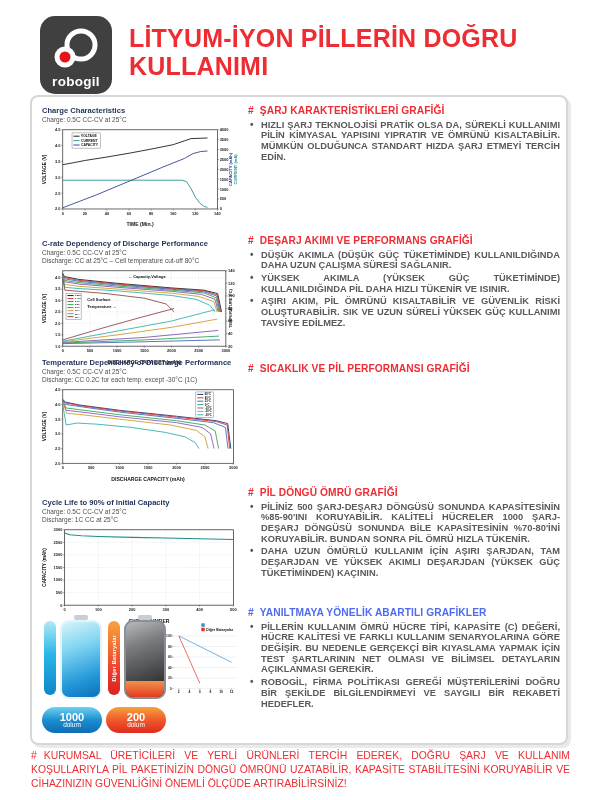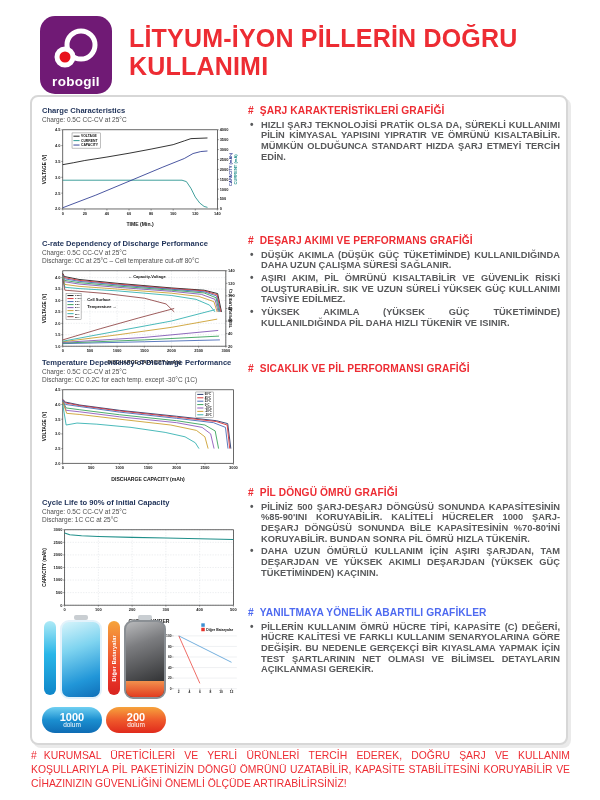--- a/index.html
+++ b/index.html
@@ -1,19 +1,19 @@
 <!DOCTYPE html>
 <html><head>
 <meta charset="utf-8">
 <style>
   html,body{margin:0;padding:0}
   body{width:600px;height:800px;position:relative;overflow:hidden;background:#fff;
        font-family:"Liberation Sans",sans-serif;-webkit-font-smoothing:antialiased}
   
-  .logo{position:absolute;left:40px;top:16px;width:72px;height:78px;background:#701a75;
+  .logo{position:absolute;left:40px;top:16px;width:72px;height:78px;background:#404040;
         border-radius:15px;box-sizing:border-box}
   .logo svg{position:absolute;top:8px;left:12px}
   .logo-text{position:absolute;bottom:5px;width:100%;text-align:center;color:#fff;
              font-size:13.5px;font-weight:bold;letter-spacing:.3px}
   .title{position:absolute;left:129px;top:24px;width:445px;color:#ed2c33;font-weight:bold;
          font-size:25px;line-height:1.12;letter-spacing:.2px}
   
   .card{position:absolute;left:30px;top:95px;width:538px;height:650px;background:#fff;
         border:2px solid #d7d7d7;border-radius:8px;box-sizing:border-box;
         box-shadow:3px 3px 0 rgba(180,180,180,.28)}
@@ -432,22 +432,22 @@
         </ul>
   </div>
 
   <div class="sec" style="top: 138px;">
     <div class="sec-h" style="color: rgb(237, 44, 51);">
       <span class="hash">#</span>
       <span class="sec-title">DEŞARJ AKIMI VE PERFORMANS GRAFİĞİ</span>
     </div>
     <ul class="bullets">
           <li>DÜŞÜK AKIMLA (DÜŞÜK GÜÇ TÜKETİMİNDE) KULLANILDIĞINDA DAHA UZUN ÇALIŞMA SÜRESİ SAĞLANIR.</li>
+          <li>YÜKSEK AKIMLA (YÜKSEK GÜÇ TÜKETİMİNDE) KULLANILDIĞINDA PİL DAHA HIZLI TÜKENİR VE ISINIR.</li>
           <li>AŞIRI AKIM, PİL ÖMRÜNÜ KISALTABİLİR VE GÜVENLİK RİSKİ OLUŞTURABİLİR. SIK VE UZUN SÜRELİ YÜKSEK GÜÇ KULLANIMI TAVSİYE EDİLMEZ.</li>
-          <li>YÜKSEK AKIMLA (YÜKSEK GÜÇ TÜKETİMİNDE) KULLANILDIĞINDA PİL DAHA HIZLI TÜKENİR VE ISINIR.</li>
         </ul>
   </div>
 
   <div class="sec" style="top: 266px;">
     <div class="sec-h" style="color: rgb(237, 44, 51);">
       <span class="hash">#</span>
       <span class="sec-title">SICAKLIK VE PİL PERFORMANSI GRAFİĞİ</span>
     </div>
   </div>
 
@@ -462,20 +462,21 @@
         </ul>
   </div>
 
   <div class="sec" style="top: 510px;">
     <div class="sec-h" style="color: rgb(78, 106, 240);">
       <span class="hash">#</span>
       <span class="sec-title">YANILTMAYA YÖNELİK ABARTILI GRAFİKLER</span>
     </div>
     <ul class="bullets">
           <li>PİLLERİN KULLANIM ÖMRÜ HÜCRE TİPİ, KAPASİTE (C) DEĞERİ, HÜCRE KALİTESİ VE FARKLI KULLANIM SENARYOLARINA GÖRE DEĞİŞİR. BU NEDENLE GERÇEKÇİ BİR KIYASLAMA YAPMAK İÇİN TEST ŞARTLARININ NET OLMASI VE BİLİMSEL DETAYLARIN AÇIKLANMASI GEREKİR.</li>
+          <li>ROBOGİL, FİRMA POLİTİKASI GEREĞİ MÜŞTERİLERİNİ DOĞRU BİR ŞEKİLDE BİLGİLENDİRMEYİ VE SAYGILI BİR REKABETİ HEDEFLER.</li>
         </ul>
   </div>
 </div>
 </div>
 
 <div class="footer">
   <span class="hash">#</span><span>KURUMSAL ÜRETİCİLERİ VE YERLİ ÜRÜNLERİ TERCİH EDEREK, DOĞRU ŞARJ VE KULLANIM KOŞULLARIYLA PİL PAKETİNİZİN DÖNGÜ ÖMRÜNÜ UZATABİLİR, KAPASİTE STABİLİTESİNİ KORUYABİLİR VE CİHAZINIZIN GÜVENLİĞİNİ ÖNEMLİ ÖLÇÜDE ARTIRABİLİRSİNİZ!</span>
 </div>
 
 </body></html>

